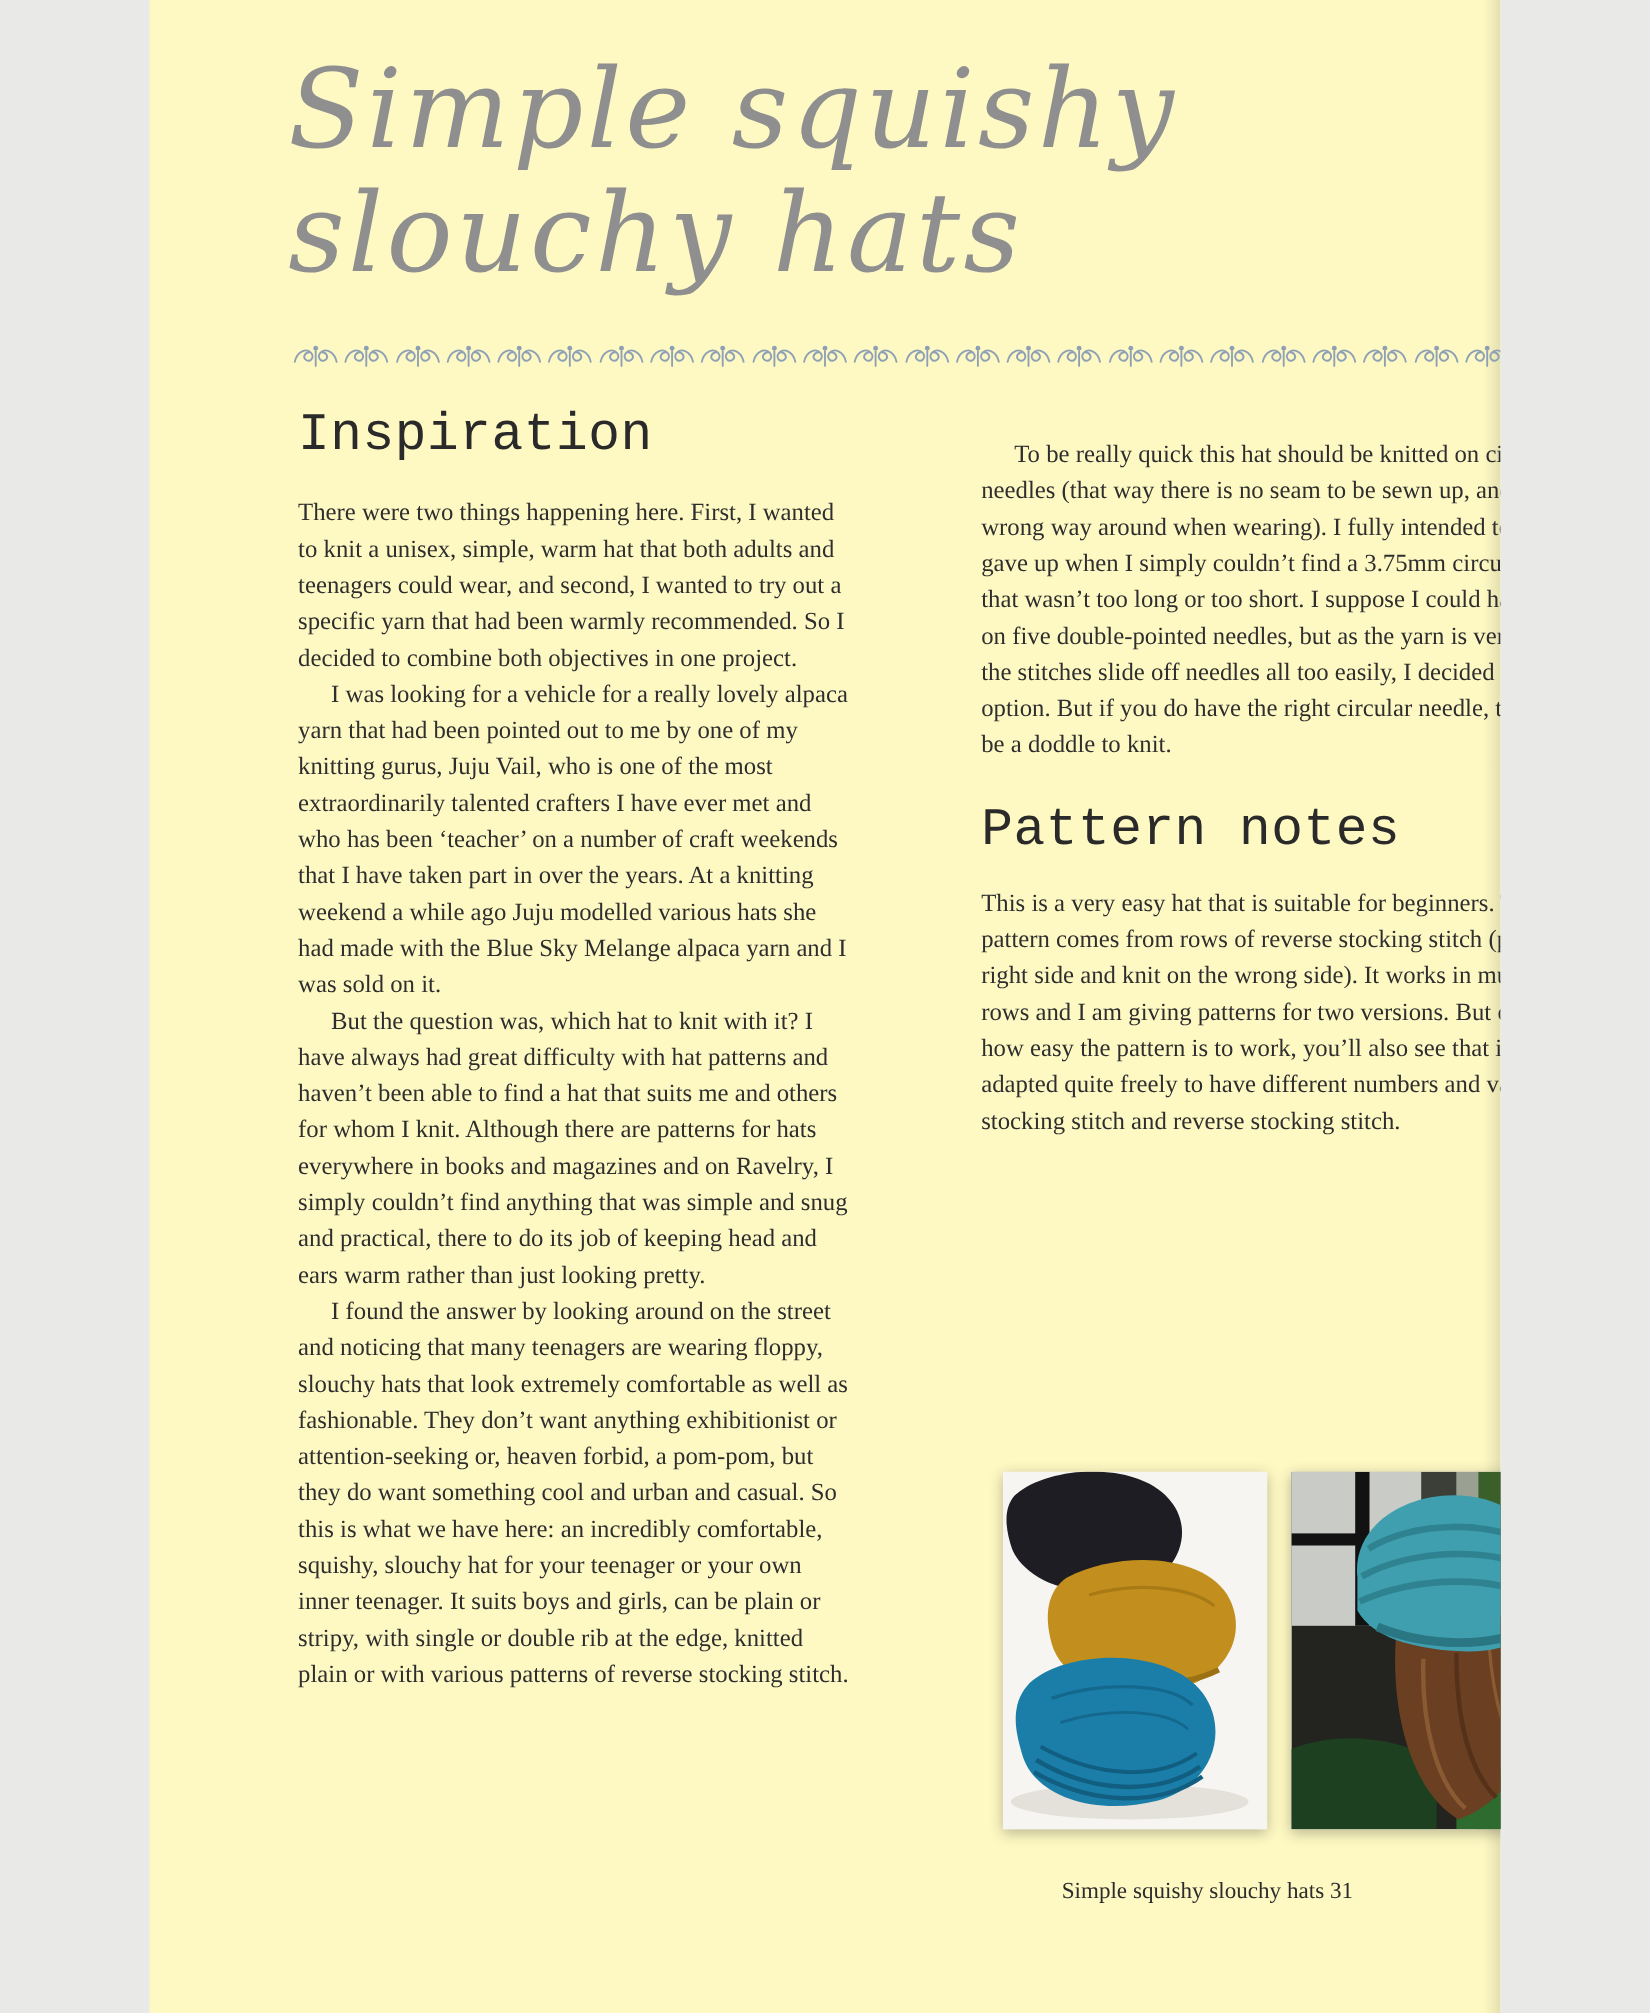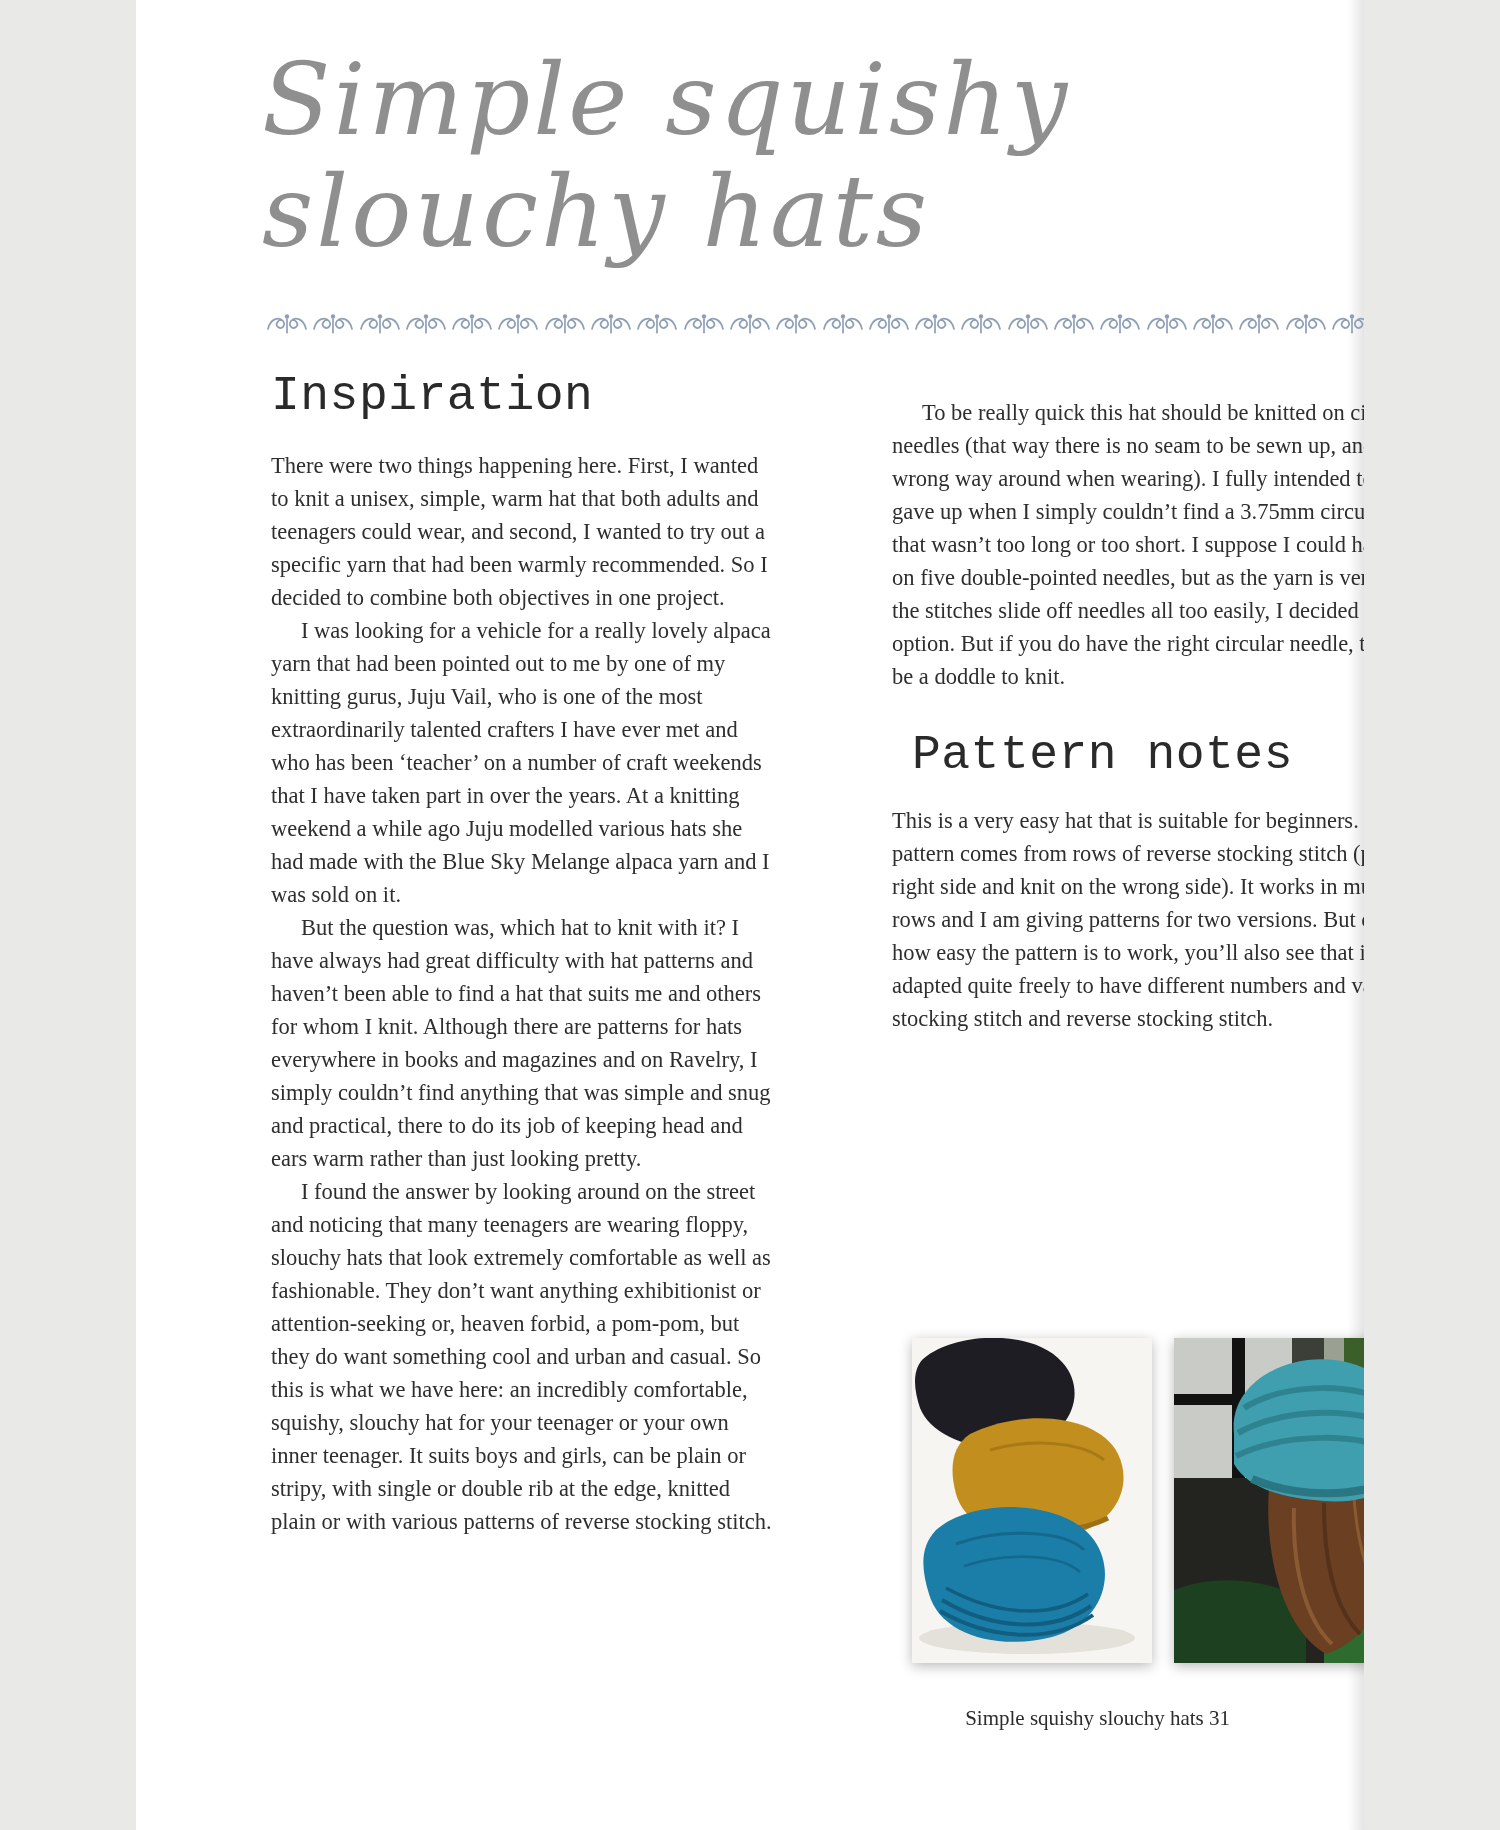--- a/index.html
+++ b/index.html
@@ -2,21 +2,21 @@
 <html><head>
 <meta charset="utf-8">
 <style>
   * { box-sizing: border-box; }
   html, body { margin: 0; padding: 0; background: #e9e9e7; }
   .page {
     position: relative;
     width: 1228px;
     height: 1830px;
     margin: 0 auto;
-    background: #ffffff;
+    background: #fef9c3;
     overflow: hidden;
     font-family: "Liberation Serif", serif;
     color: #2d2d2d;
   }
   .scan-edge {
     position: absolute; right: 0; top: 0; width: 16px; height: 100%;
     background: linear-gradient(to right, rgba(0,0,0,0), rgba(0,0,0,0.10));
   }
   .title {
     position: absolute;
@@ -54,21 +54,21 @@
   .col-left { left: 135px; top: 380px; width: 508px; }
   .col-right { left: 756px; top: 396px; width: 594px; }
   h2.section {
     font-family: Liberation Mono, monospace;
     font-weight: 400;
     font-size: 48px;
     letter-spacing: 0.5px;
     color: #2a2a2a;
     margin: 0 0 36px 0;
   }
-  h2.section.mid { margin-top: 46px; margin-bottom: 32px; margin-left: 20px; }
+  h2.section.mid { margin-top: 46px; margin-bottom: 32px; }
   .photos {
     position: absolute;
     left: 776px;
     top: 1338px;
     display: flex;
     gap: 22px;
     align-items: flex-start;
   }
   .photo {
     background: #ffffff;

